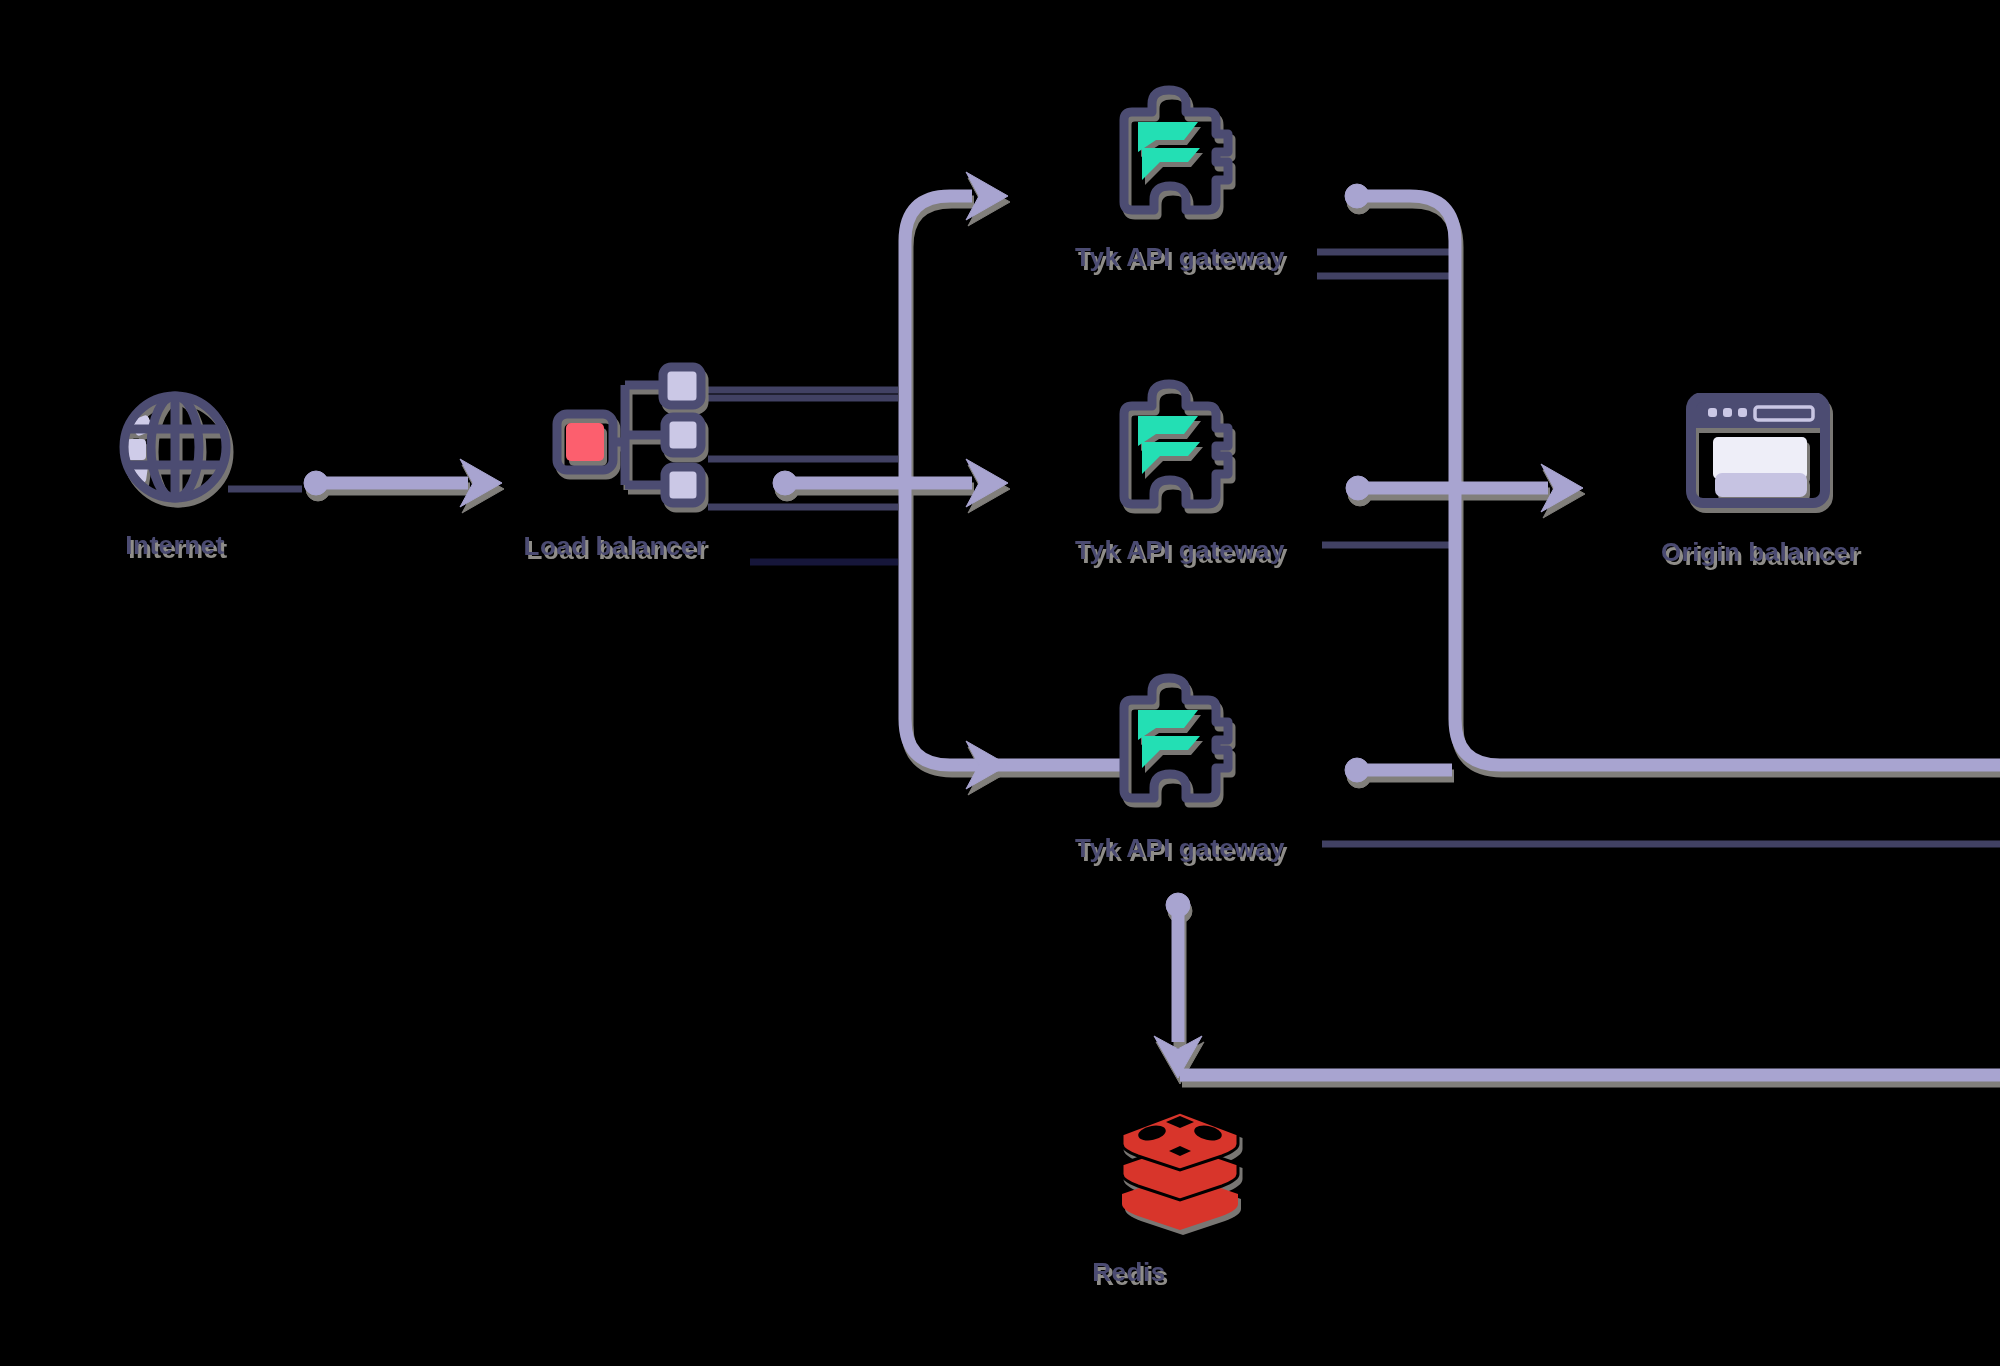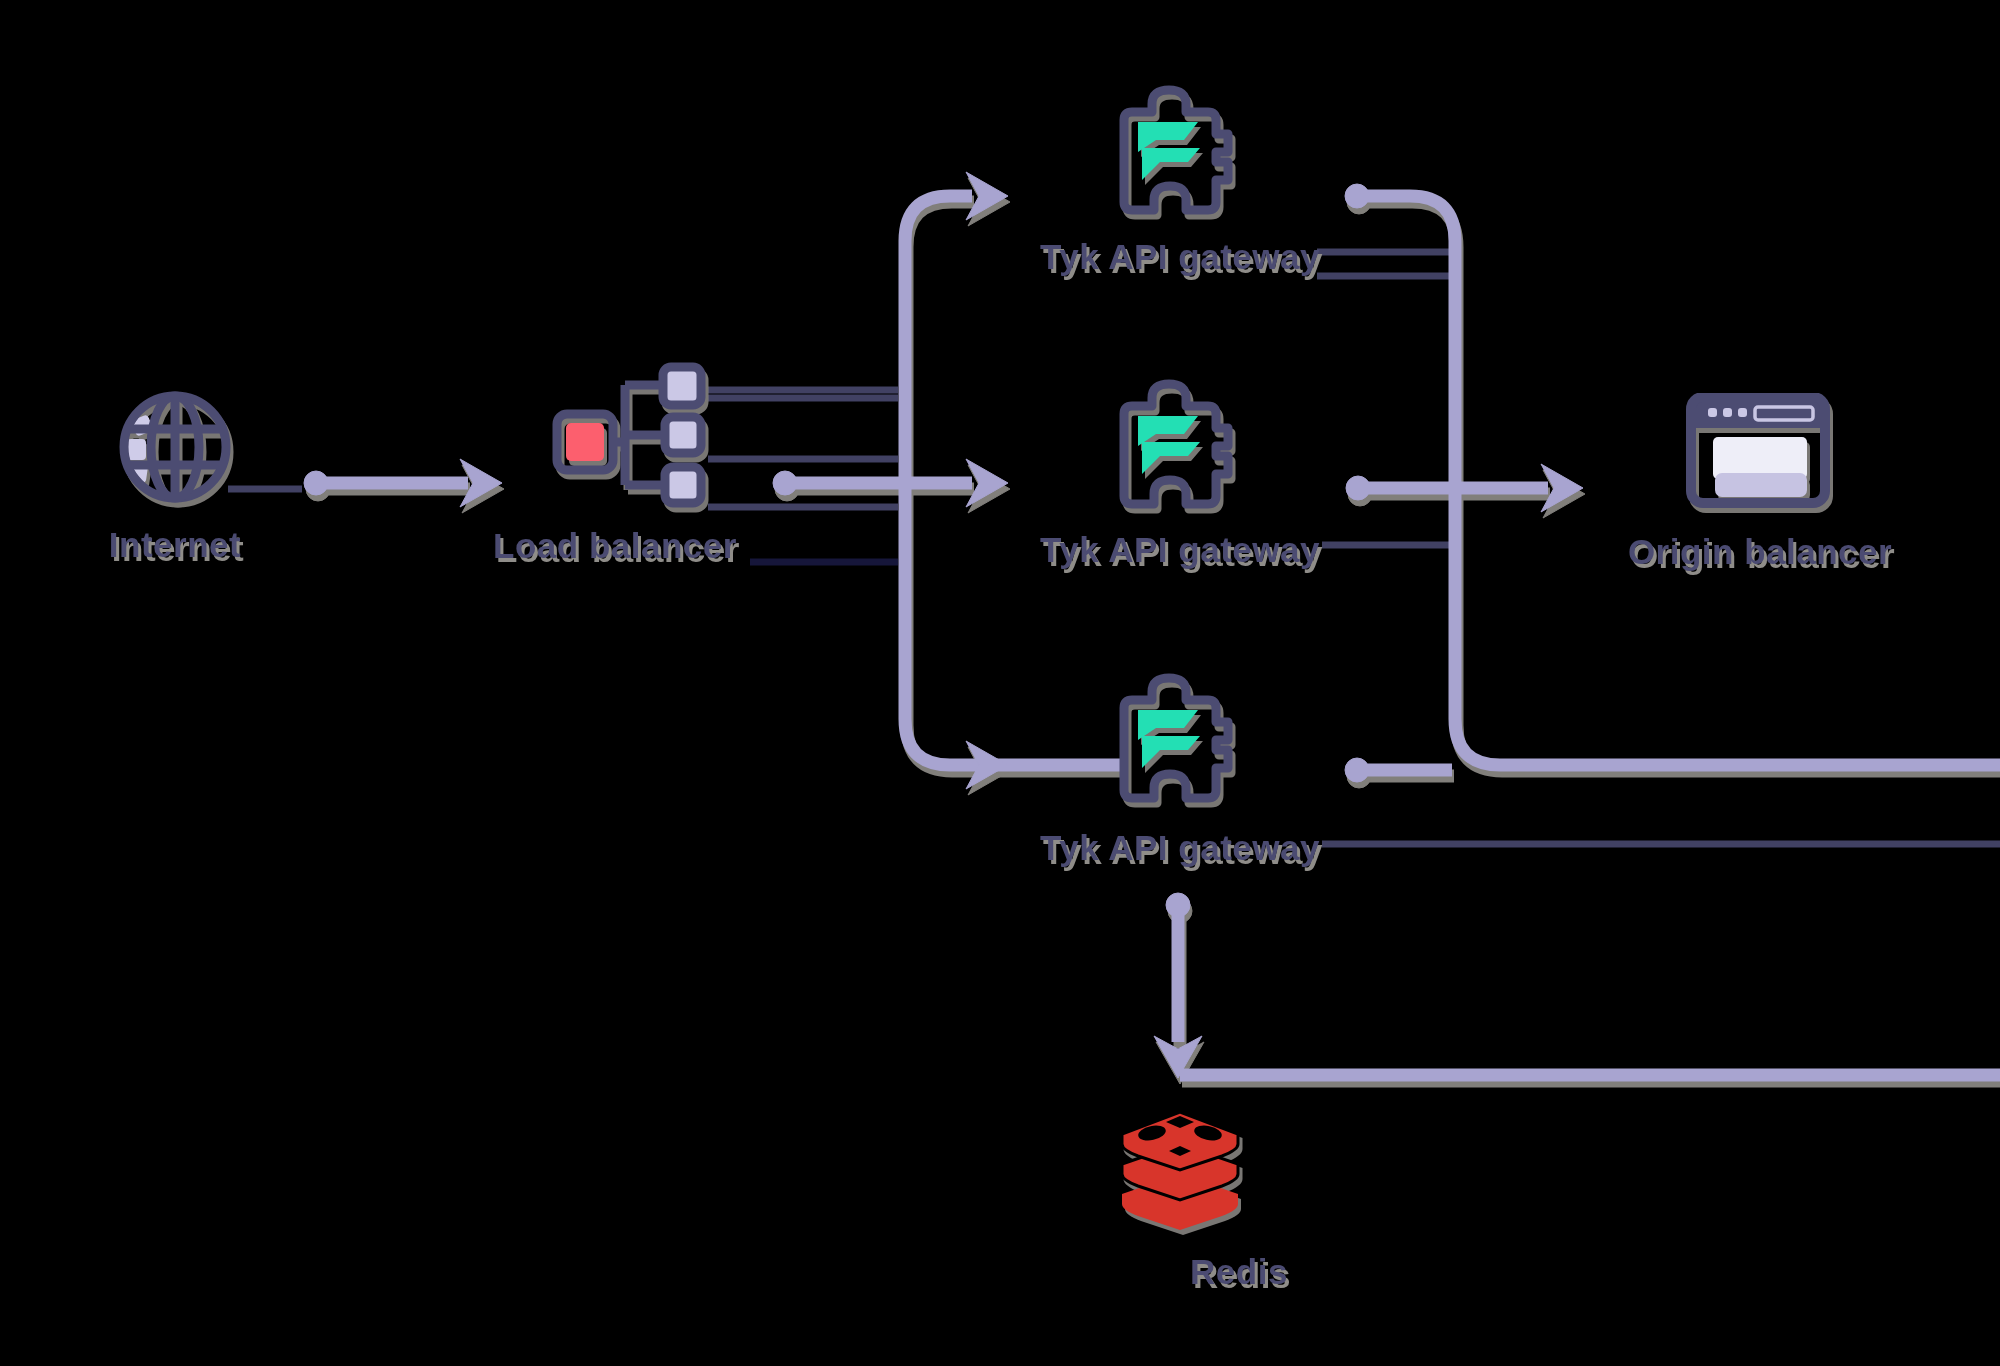--- a/index.html
+++ b/index.html
@@ -1,18 +1,18 @@
 <!DOCTYPE html>
 <html><head>
 <meta charset="utf-8">
 <style>
   html,body{margin:0;padding:0;background:#000;}
   .stage{position:relative;width:2000px;height:1366px;background:#000000;overflow:hidden;
          font-family:"Liberation Sans", sans-serif;}
-  .label{position:absolute;transform:translate(-50%,-50%);font-weight:bold;font-size:35px;
+  .label{position:absolute;transform:translate(-50%,-50%);font-weight:bold;font-size:26px;
          color:#4b4b72;text-shadow:3px 4px 0 #8f8d89;white-space:nowrap;letter-spacing:.5px;}
   .layer{position:absolute;left:0;top:0;}
   .icon{position:absolute;filter:drop-shadow(3px 5px 0 rgba(142,140,136,0.85));}
 </style>
 </head>
 <body>
 
 <div class="stage">
 
   <svg class="layer" width="2000" height="1366">
@@ -169,14 +169,14 @@
       <path d="M 70,38 L 81,43 L 70,48 L 59,43 Z"></path>
     </g>
   </svg>
 
   <div class="label" style="left:175px;top:545px">Internet</div>
   <div class="label" style="left:615px;top:546px">Load balancer</div>
   <div class="label" style="left:1180px;top:257px">Tyk API gateway</div>
   <div class="label" style="left:1180px;top:550px">Tyk API gateway</div>
   <div class="label" style="left:1180px;top:848px">Tyk API gateway</div>
   <div class="label" style="left:1760px;top:552px">Origin balancer</div>
-  <div class="label" style="left:1239px;top:1272px">Redis</div>
+  <div class="label" style="left:1129px;top:1272px">Redis</div>
 </div>
 
 </body></html>

